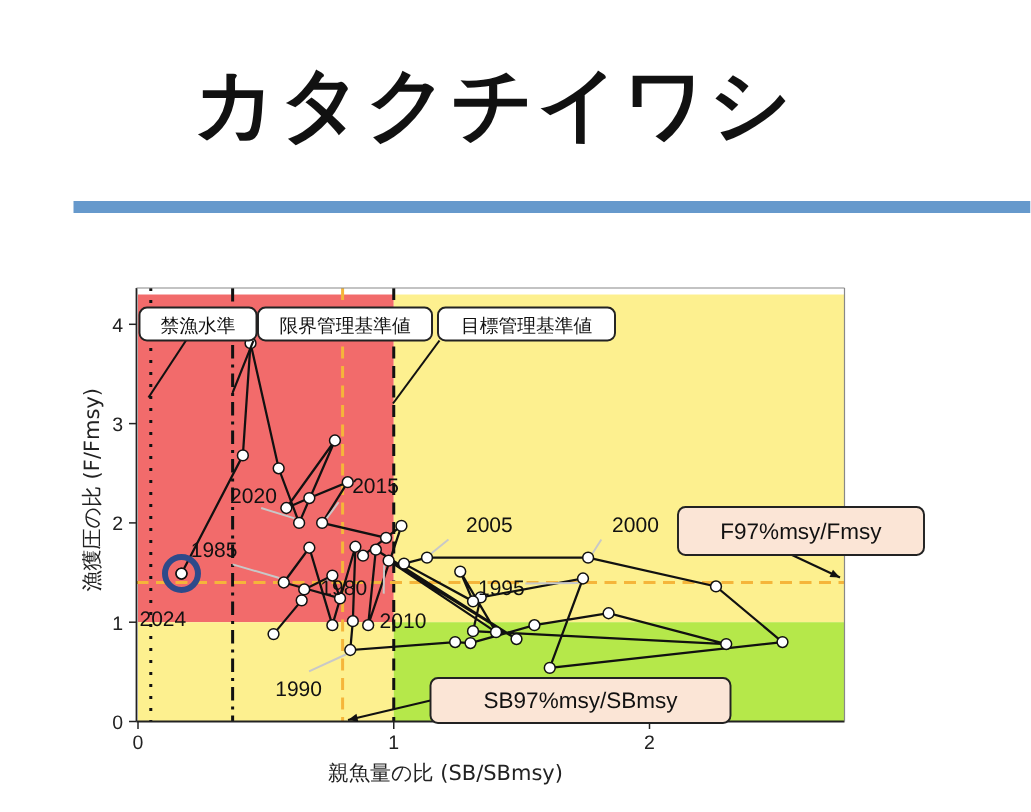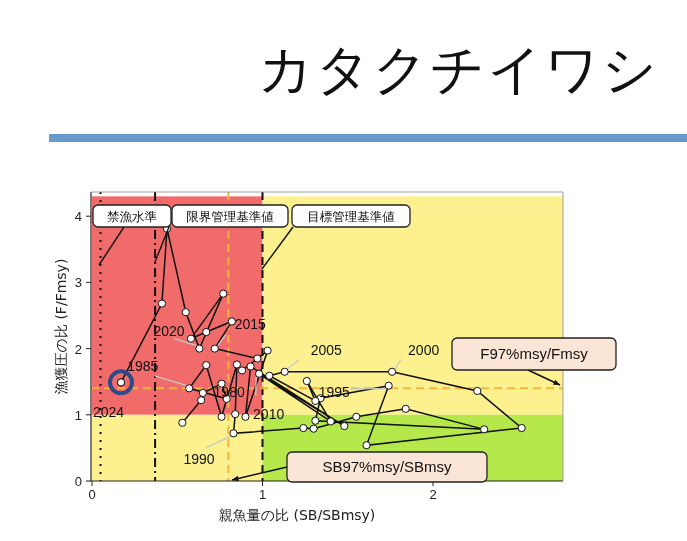--- a/index.html
+++ b/index.html
@@ -1,17 +1,17 @@
 <!DOCTYPE html>
 <html><head>
 <meta charset="utf-8">
 <style>
   html, body { margin:0; padding:0; background:#ffffff; }
   body { width:687px; height:541px; position:relative; overflow:hidden; font-family:"DejaVu Sans","Liberation Sans",sans-serif; }
-  .title { position:absolute; left:0; right:0; top:34px; text-align:right; padding-right:28px; font-size:54px; font-weight:400; color:#111; letter-spacing:2px; font-family:"DejaVu Sans",sans-serif; }
+  .title { position:absolute; left:0; right:0; top:34px; text-align:center; padding-right:28px; font-size:54px; font-weight:700; color:#111; letter-spacing:2px; font-family:"DejaVu Sans",sans-serif; }
   .title-rule { position:absolute; left:49px; top:134px; width:638px; height:8px; background:#6699cc; }
   svg.chart { position:absolute; left:0; top:0; }
   .tick { font-size:13px; fill:#222; font-family:"Liberation Sans",sans-serif; }
   .axlabel { font-size:14px; fill:#222; font-family:"DejaVu Sans",sans-serif; }
   .yr { font-size:14px; fill:#111; font-family:"Liberation Sans",sans-serif; }
   .boxlab { font-size:12.5px; fill:#111; font-family:"DejaVu Sans",sans-serif; }
   .reflab { font-size:15px; fill:#111; font-family:"Liberation Sans",sans-serif; }
 </style>
 </head>
 <body>

